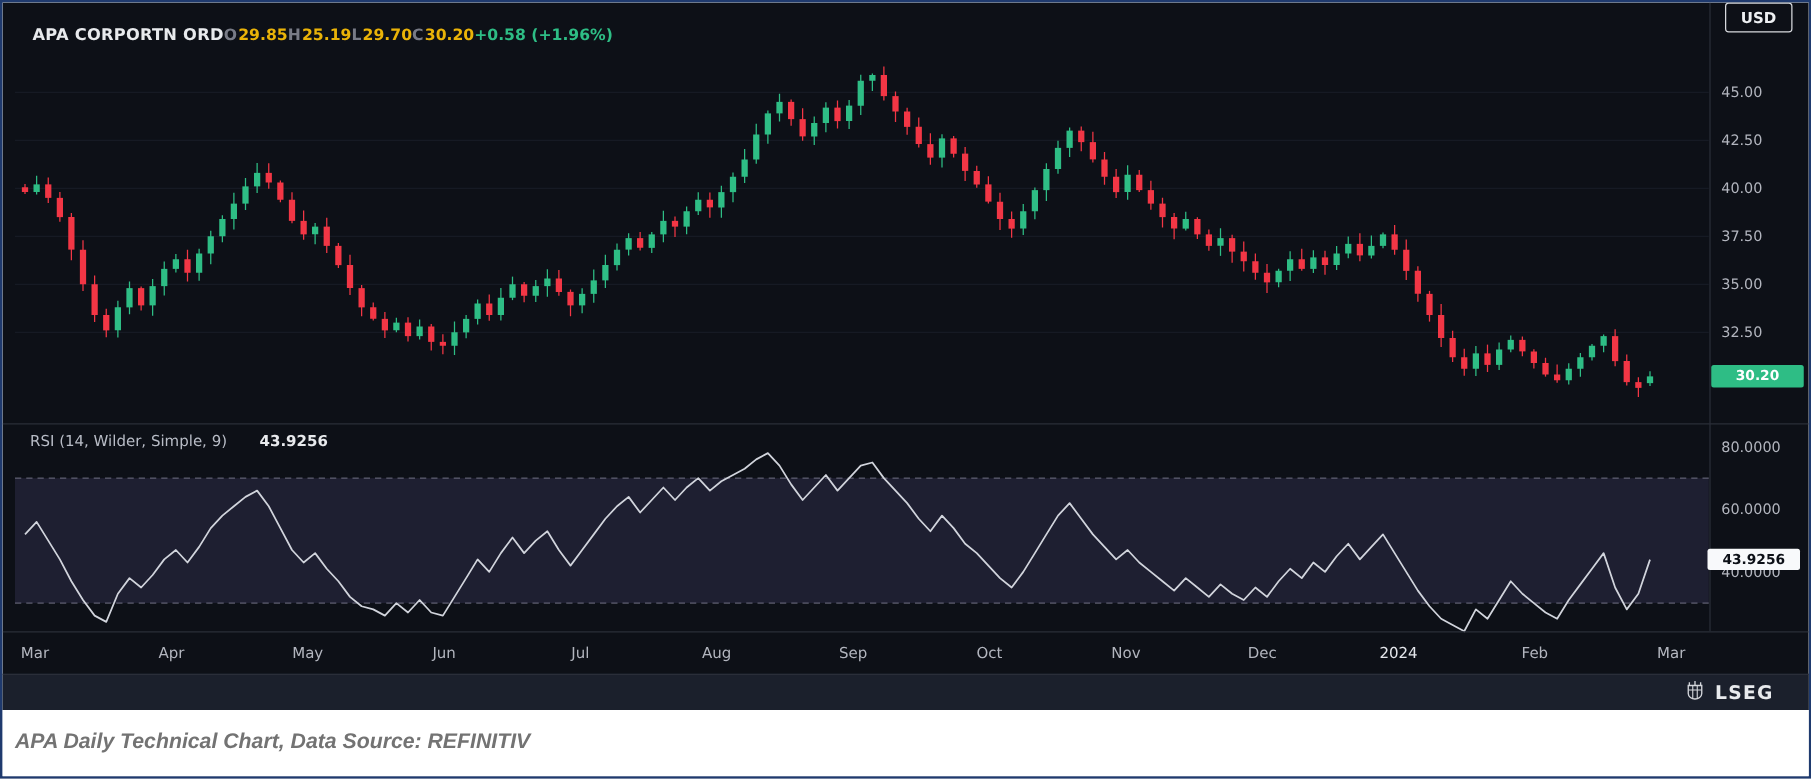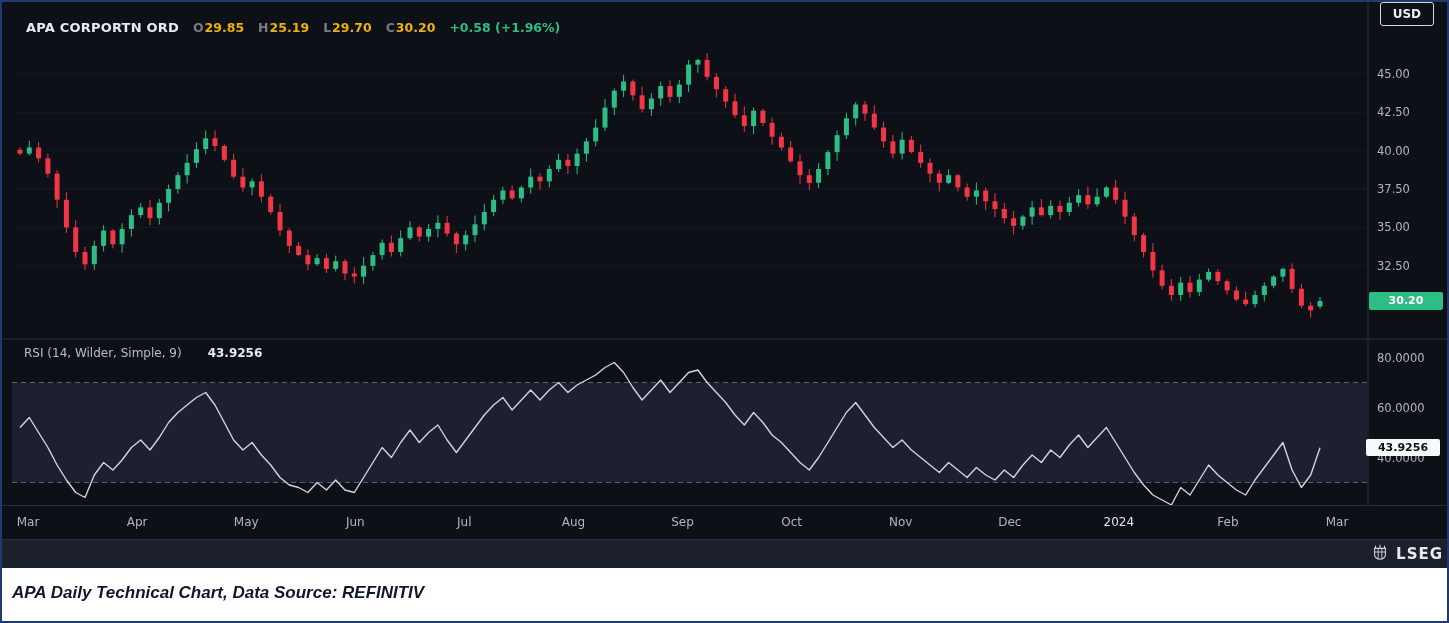--- a/index.html
+++ b/index.html
@@ -12,21 +12,21 @@
   }
   .chart-shell {
     position:relative;
     width:1445px; height:566px;
     background:#0d1017;
   }
   #chart-canvas { display:block; width:1445px; height:537px; }
 
   .top-header {
     position:absolute; top:18px; left:24px;
-    display:flex; align-items:baseline; gap:14px;
+    display:flex; align-items:baseline; 
     font-size:12.5px; color:#b2b5be; white-space:nowrap; z-index:5;
   }
   .top-header .symbol { font-size:13px; font-weight:bold; color:#e8eaed; letter-spacing:.2px; }
   .top-header .pair { display:flex; gap:1px; }
   .top-header .k { color:#787b86; font-weight:bold; }
   .top-header .v { color:#eab308; font-weight:bold; }
   .top-header .chg { color:#2ebd85; font-weight:bold; }
 
   .usd-badge {
     position:absolute; top:0; right:13px;
@@ -53,32 +53,32 @@
     position:absolute; left:1364px; top:437px;
     width:74px; height:17px; line-height:17px;
     text-align:center; font-size:11px; font-weight:bold;
     color:#0d1017; background:#f8f9fb; border-radius:2px; z-index:6;
   }
 
   .footer-bar {
     width:1445px; height:29px;
     background:#1b202c; border-top:1px solid #2a2e39;
     display:flex; align-items:center; justify-content:flex-end;
-    padding-right:4px; gap:7px;
+    padding-right:28px; gap:7px;
   }
   .lseg-text { color:#e8eaed; font-weight:bold; font-size:15px; letter-spacing:1px; }
 
   .caption-area {
     width:1445px; height:53px; background:#ffffff;
     padding:15px 12px 0 10px;
   }
   .caption-text {
     font-family:"Liberation Sans", sans-serif;
     font-style:italic; font-weight:bold;
-    font-size:17px; color:#0f172a;
+    font-size:17px; color:#737373;
   }
 </style>
 </head>
 <body>
 
 <div class="frame">
   <div class="chart-shell">
 
     <div class="top-header">
       <span class="symbol">APA CORPORTN ORD</span>

